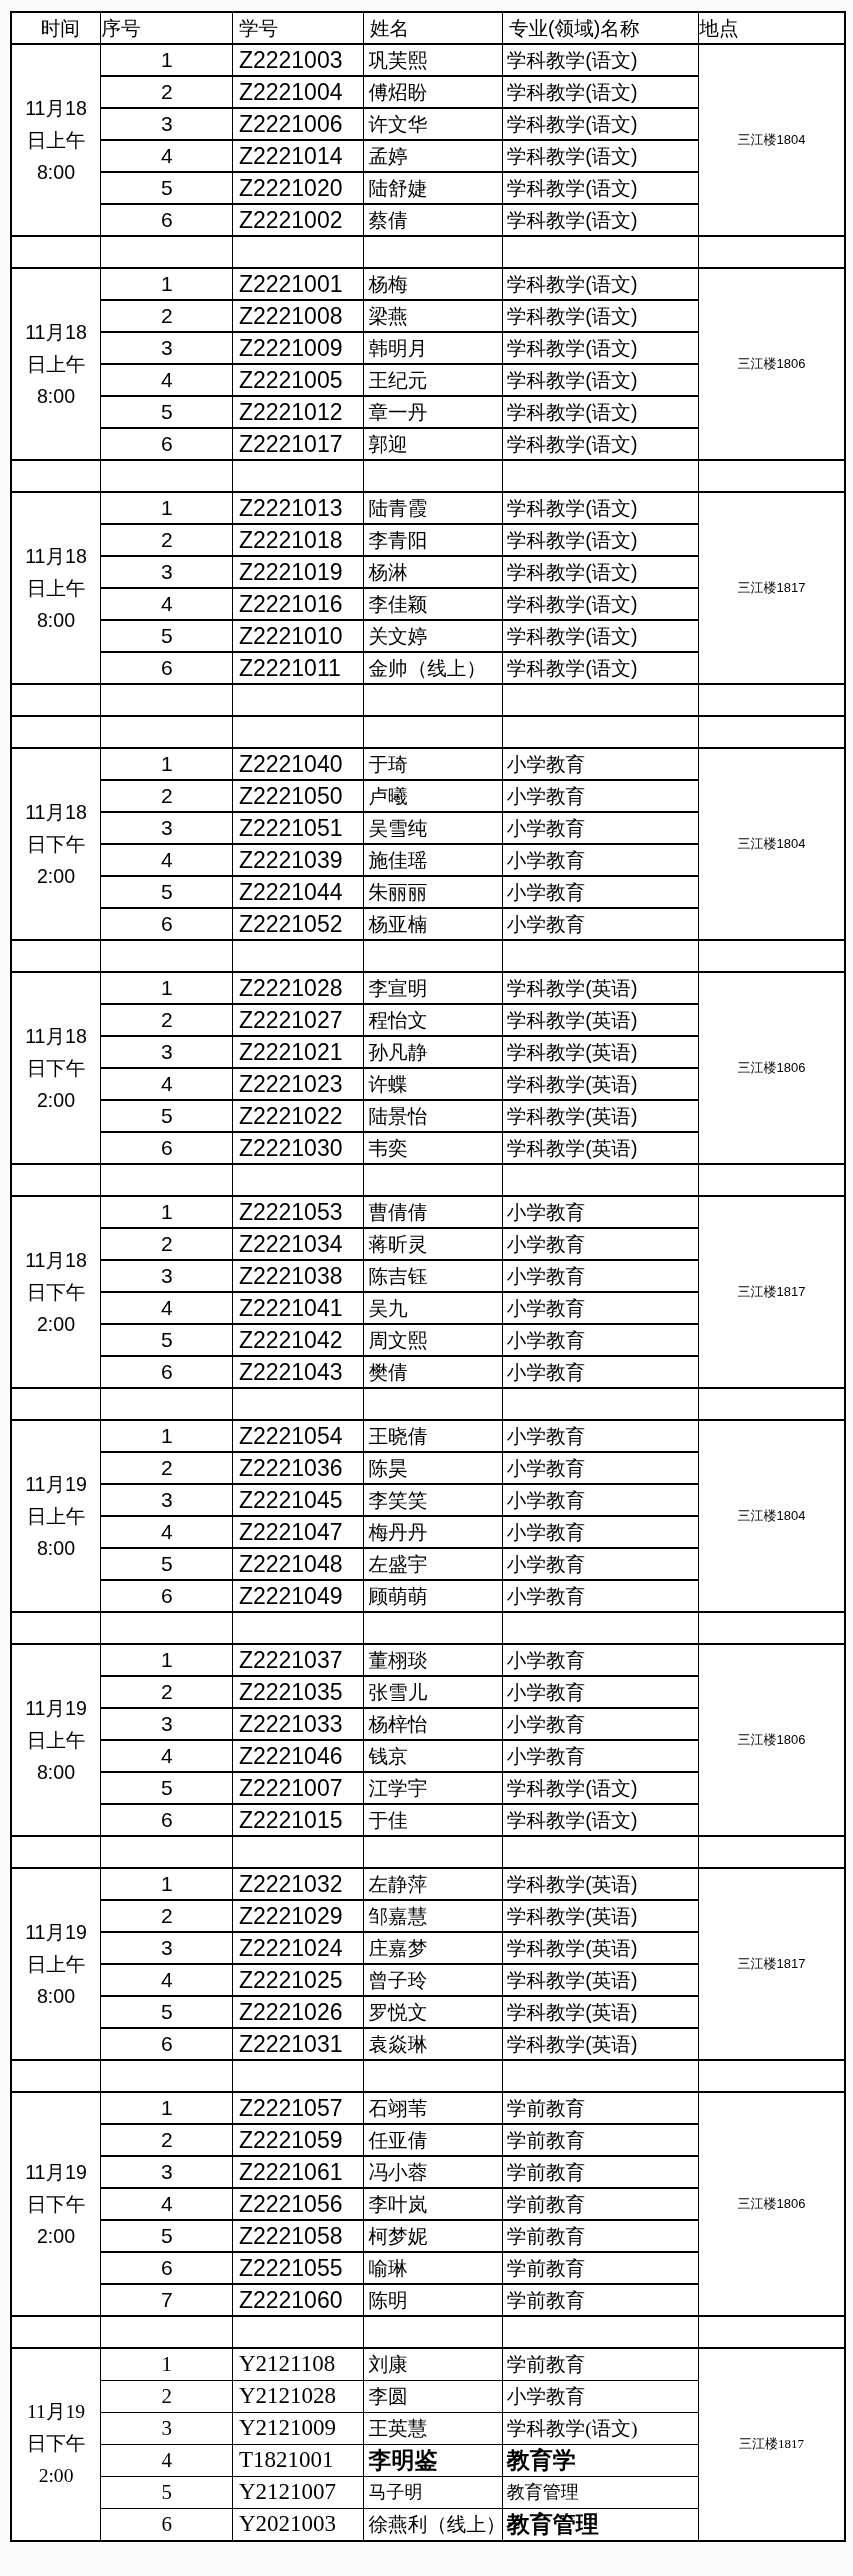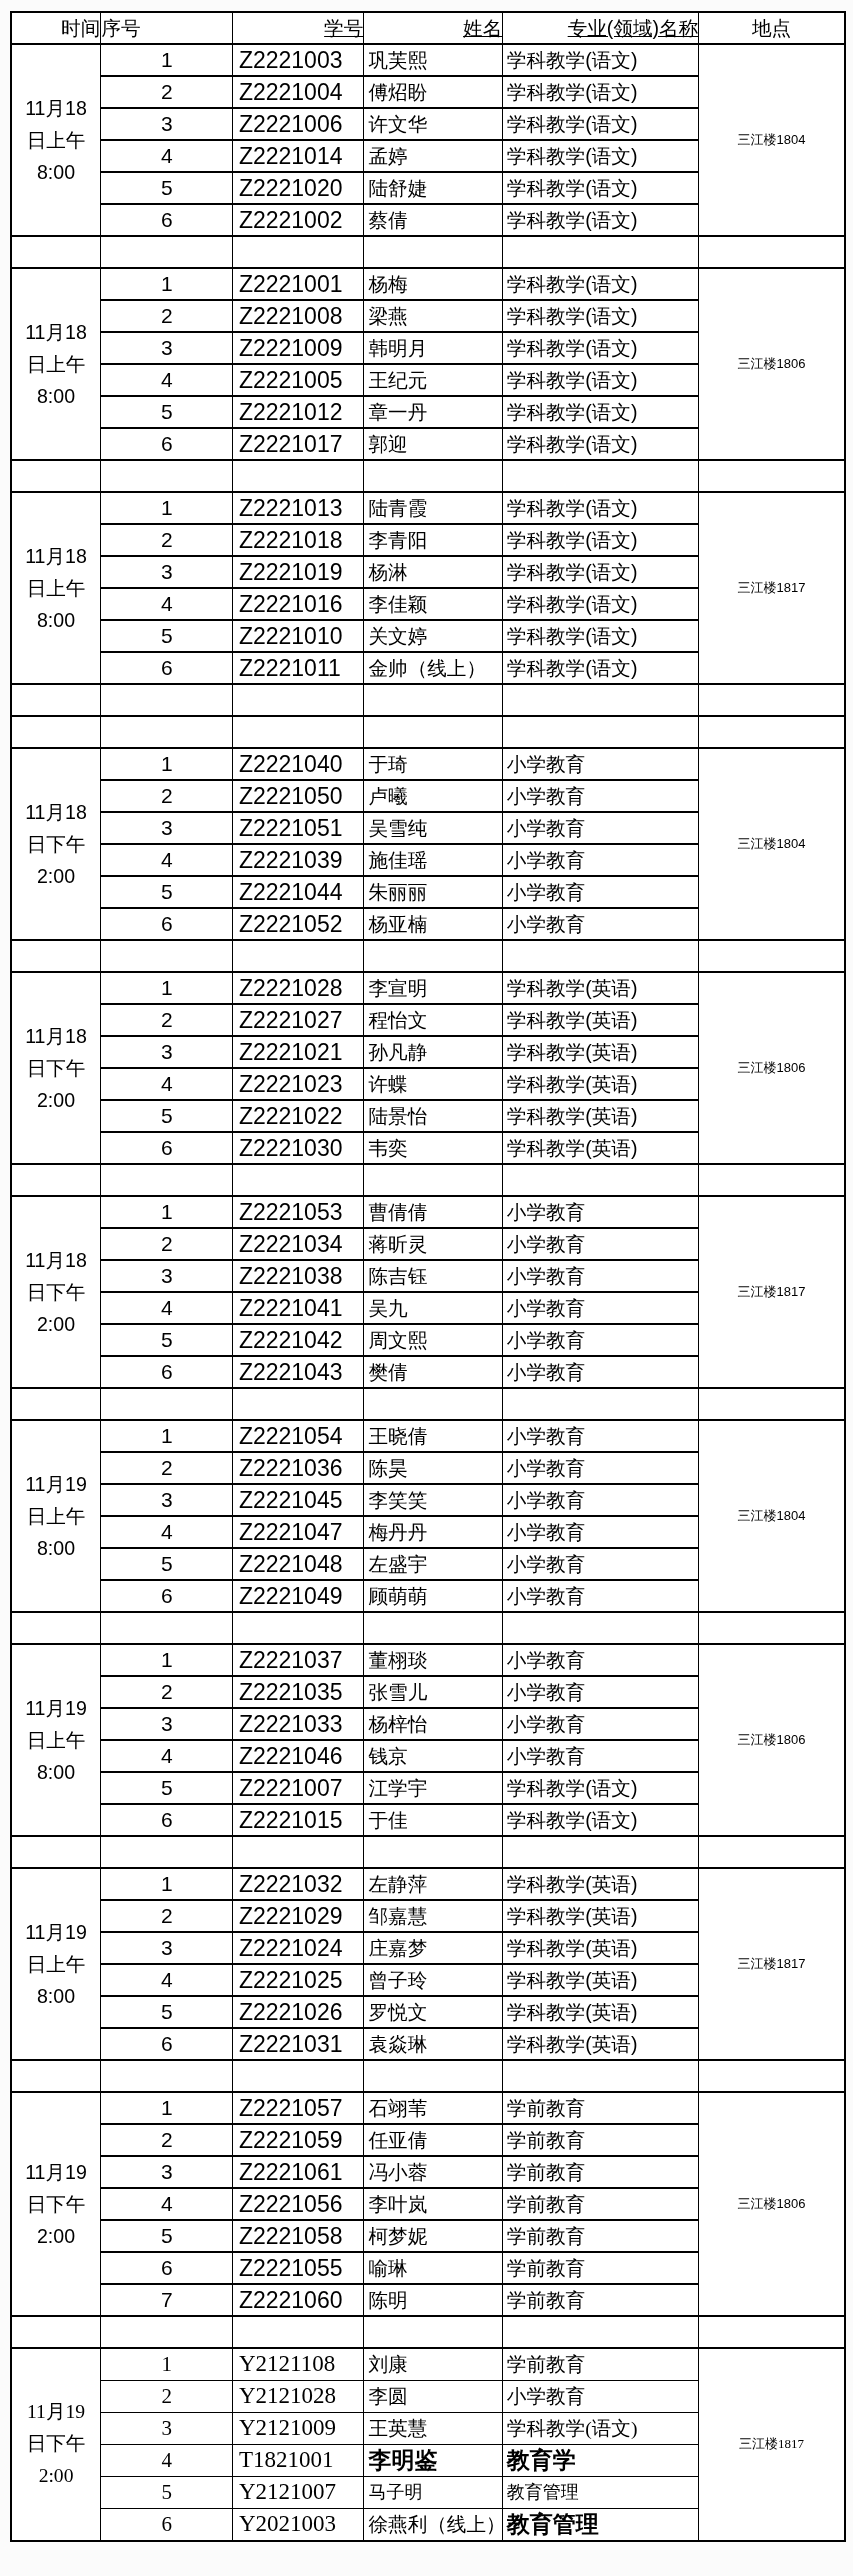--- a/index.html
+++ b/index.html
@@ -41,24 +41,24 @@
     border-bottom-width: 2.1px;
     padding: 0;
     vertical-align: middle;
     background: transparent;
   }
 
   thead th {
     font-weight: normal;
     font-size: 19.6px;
   }
-  .h-time { text-align: right; padding-left: 8.4px; }
+  .h-time { text-align: center; padding-left: 8.4px; }
   .h-idx  { text-align: left; }
-  .h-id, .h-name, .h-major { text-align: right; padding-left: 5.6px; text-decoration: underline; }
-  .h-loc  { text-align: center; }
+  .h-id, .h-name, .h-major { text-align: left; padding-left: 5.6px; }
+  .h-loc  { text-align: left; }
 
   .c-time {
     text-align: center;
     font-size: 19.6px;
   }
   .c-time div { line-height: 32px; height: 32px; }
 
   .c-idx  { text-align: center; font-size: 21px; }
   .c-id   { font-size: 23px; padding-left: 5.6px; white-space: nowrap; overflow: hidden; }
   .c-name { font-size: 19.6px; padding-left: 4.2px; }

